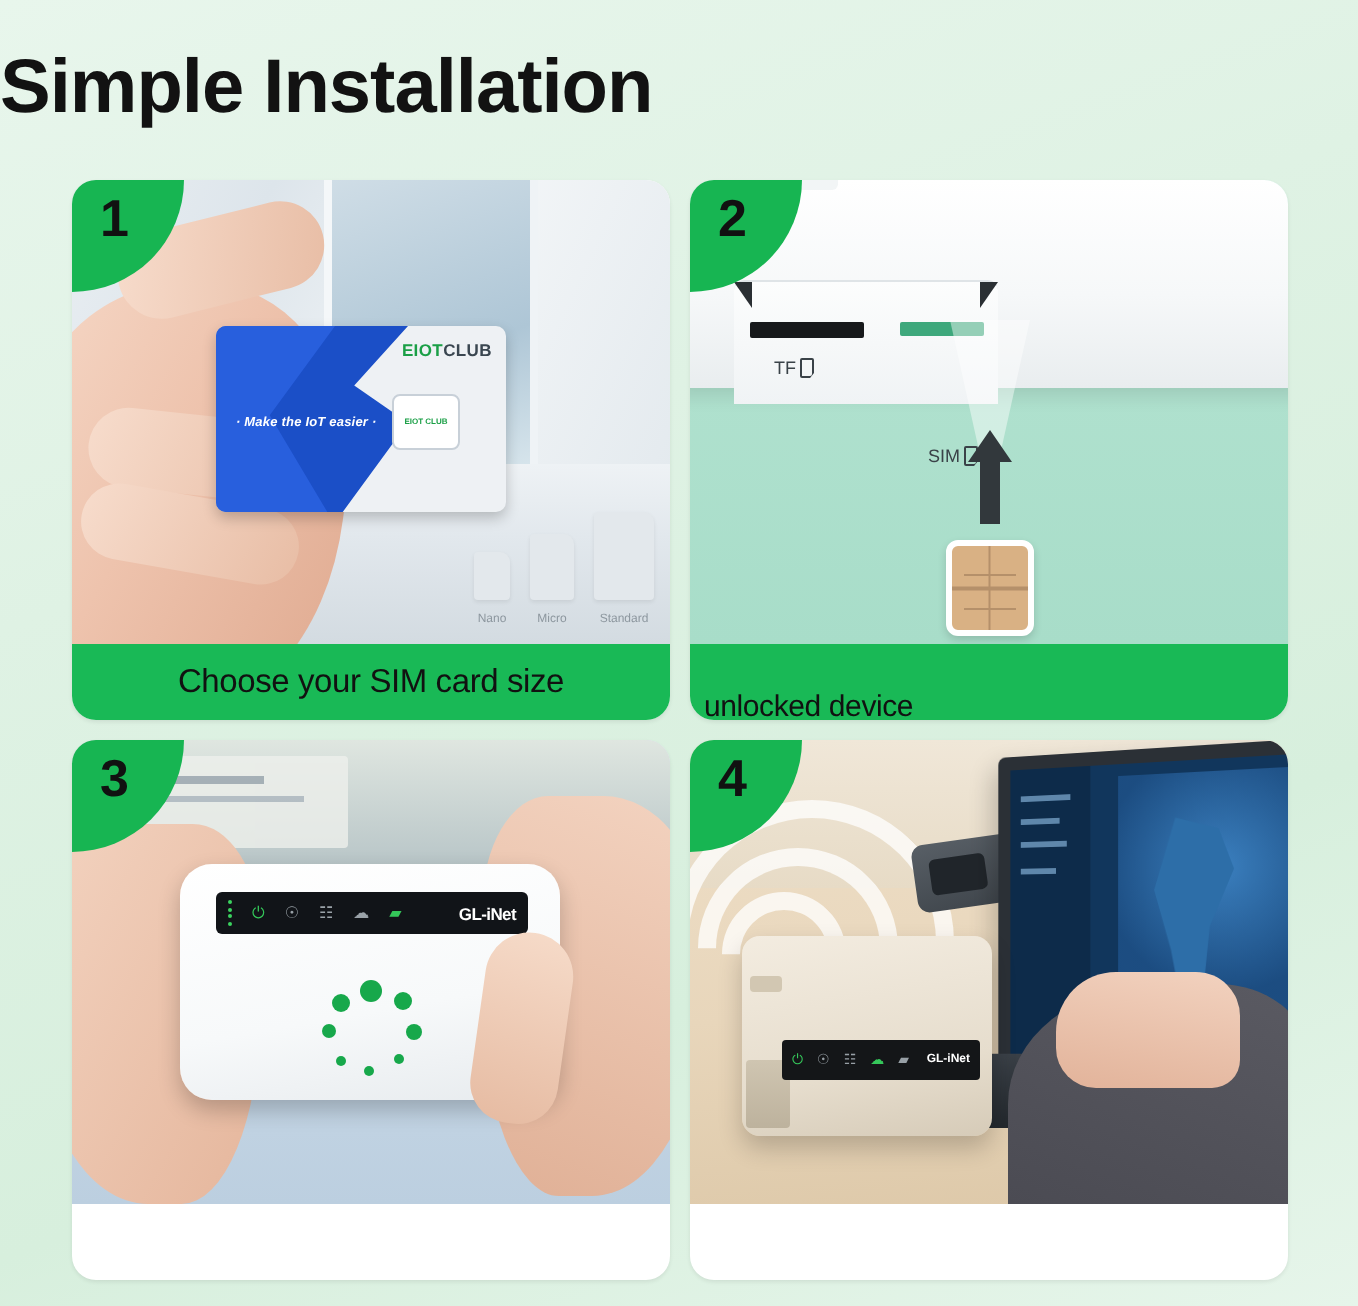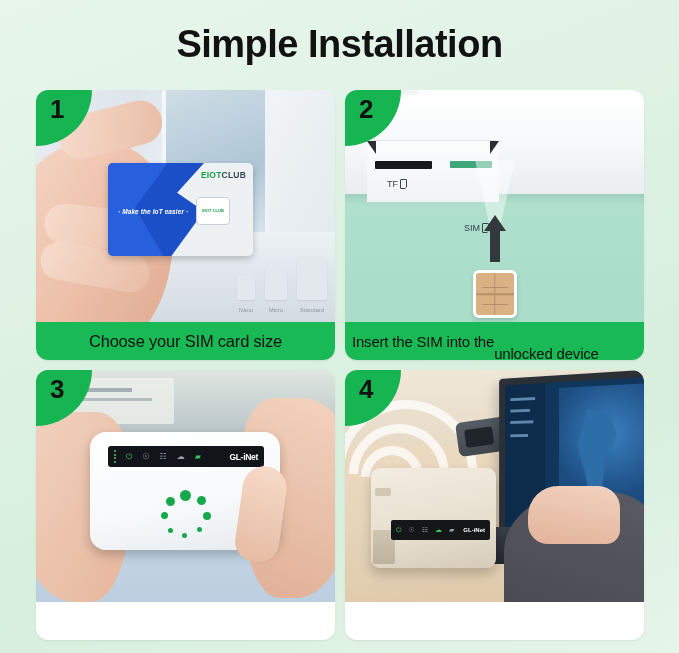--- a/index.html
+++ b/index.html
@@ -4,21 +4,21 @@
 <style>
   * { box-sizing: border-box; margin: 0; padding: 0; }
   body {
     width: 679px; height: 653px;
     background: linear-gradient(160deg, #e8f6ec 0%, #dff2e4 35%, #d7efdd 70%, #e6f5ea 100%);
     font-family: "Liberation Sans", sans-serif;
     overflow: hidden;
     position: relative;
   }
   .page-title {
-    text-align: center;
+    text-align: left;
     font-size: 38px;
     font-weight: bold;
     color: #121212;
     letter-spacing: -0.5px;
     padding-top: 25px;
     line-height: 1;
   }
   .grid {
     position: absolute;
     left: 36px; top: 90px;
@@ -378,21 +378,20 @@
         </div>
       </div>
       <div class="p2-beam"></div>
       <div class="p2-arrow"></div>
       <div class="p2-chip">
           <i></i>
         </div>
     </div>
     <div class="badge">2</div>
     <div class="caption small left">
-      <span>Insert the SIM into the </span>
         <span class="b">unlocked device</span>
         <span></span>
     </div>
   </div>
 
   <div class="panel">
     <div class="photo">
       <div class="p3bg"></div>
       <div class="p3-top">
           <div class="p3-screen"></div>

